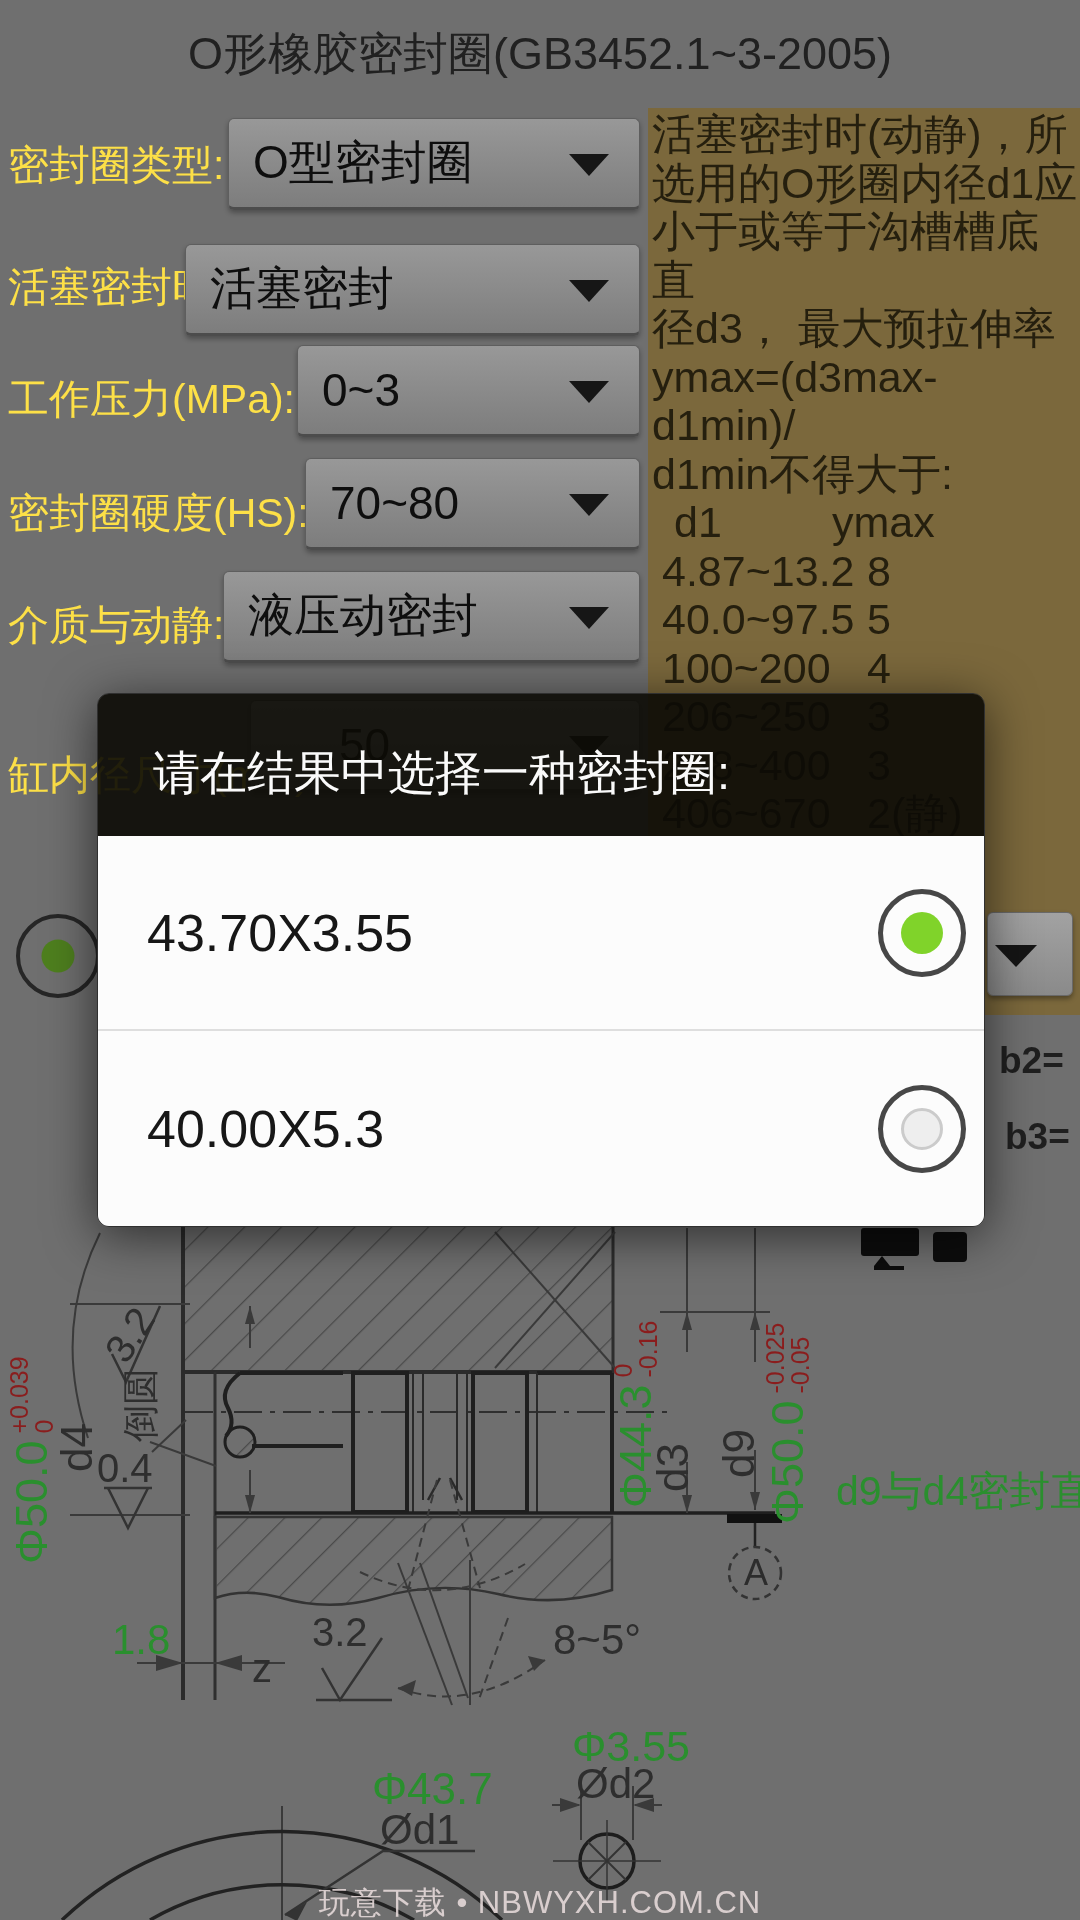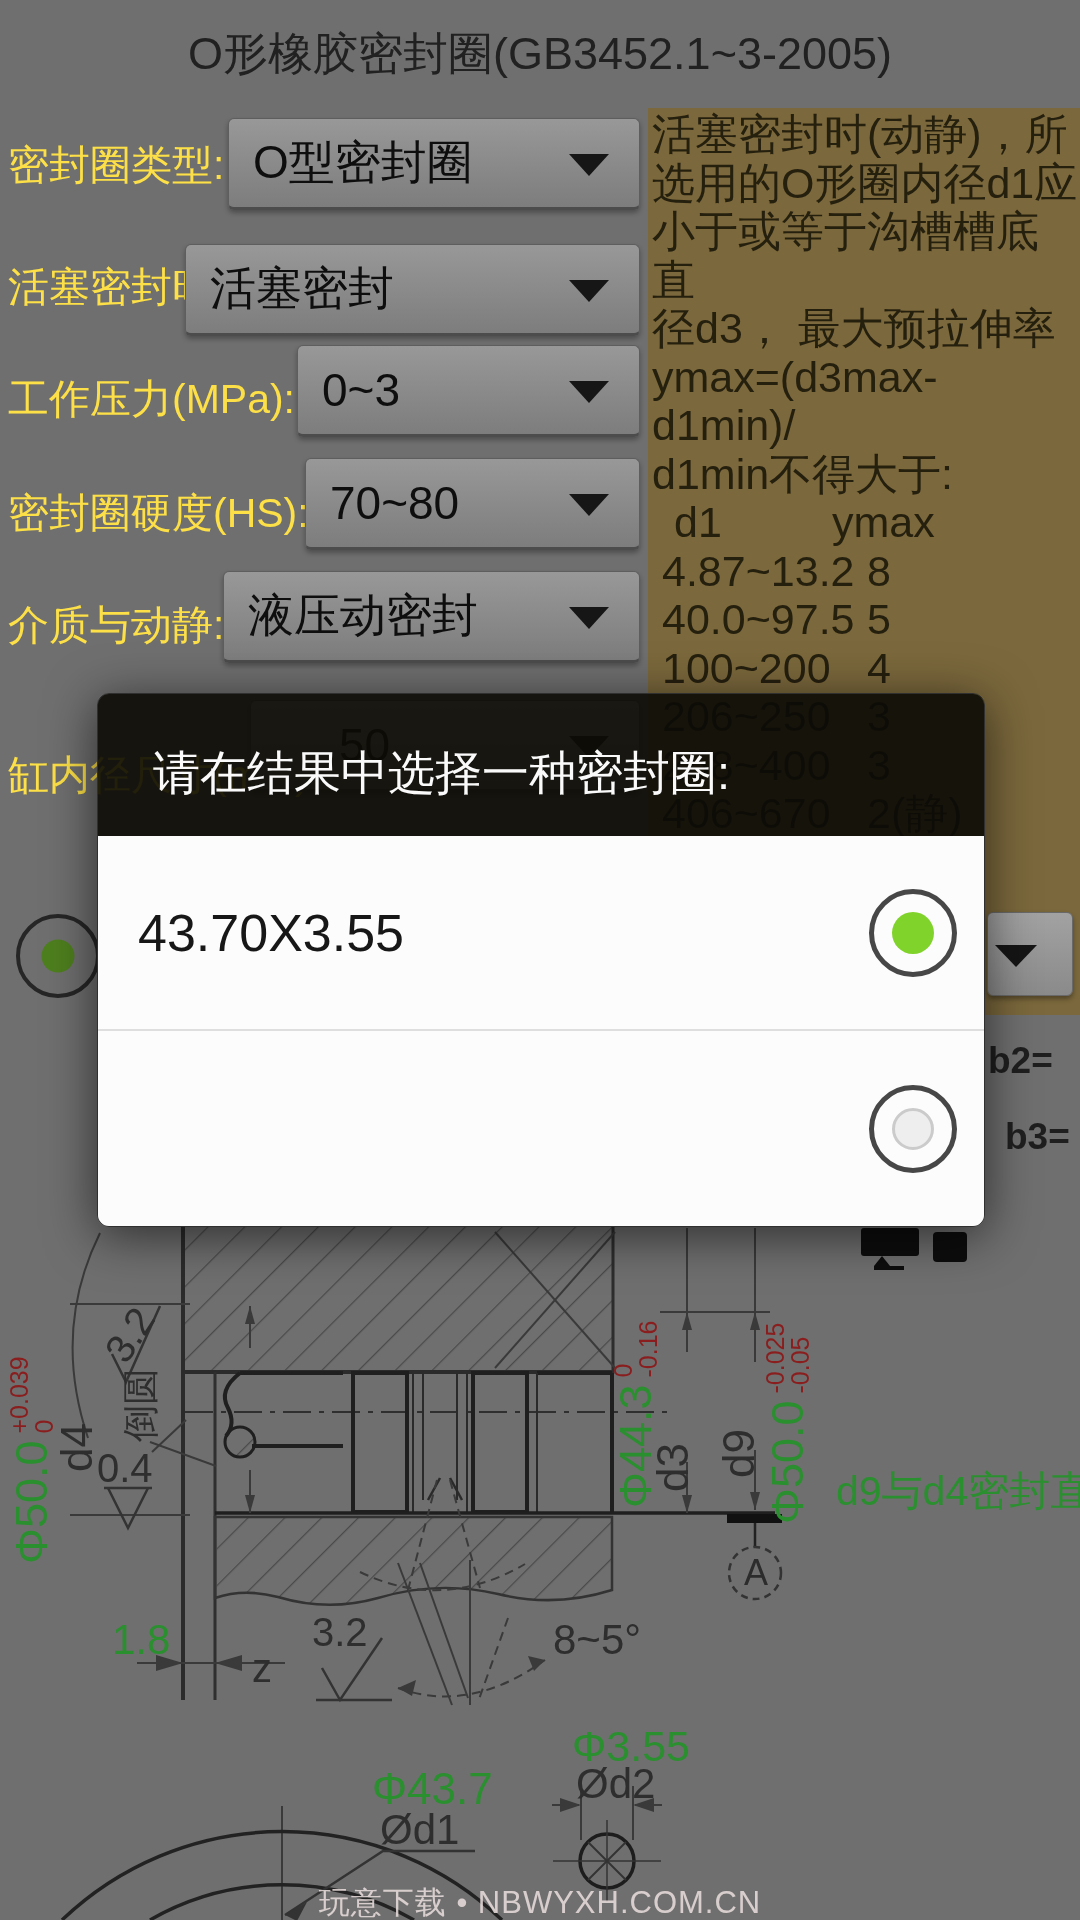--- a/index.html
+++ b/index.html
@@ -22,21 +22,21 @@
          color:#251f0e;font-size:43px;line-height:48.5px;overflow:hidden;padding:2px 0 0 4px;box-sizing:border-box;}
   .trow{display:flex;white-space:nowrap;}
   .trow .c1{width:205px;padding-left:10px;}
   .thead .c1{width:158px;padding-left:22px;}
   
   .dialog{left:97px;top:693px;width:886px;height:532px;border-radius:12px;overflow:hidden;
           box-shadow:0 8px 50px rgba(0,0,0,.6);border:1px solid #303030;z-index:10;}
   .dlg-header{height:142px;background:rgba(12,11,5,.91);}
   .dlg-title{position:absolute;left:55px;top:48px;font-size:47px;color:#fafafa;white-space:nowrap;}
   .dlg-body{position:absolute;left:0;top:142px;right:0;bottom:0;background:#fcfcfc;}
-  .opt{position:absolute;left:2px;right:0;}
+  .opt{position:absolute;left:11px;right:0;}
   .opt-label{position:absolute;left:38px;top:50%;transform:translateY(-50%);
              font-size:52px;color:#171717;}
   .radio{position:absolute;left:769px;top:50%;transform:translateY(-50%);
          width:88px;height:88px;border:5px solid #474747;border-radius:50%;box-sizing:border-box;}
   .radio .dot{position:absolute;left:50%;top:50%;transform:translate(-50%,-50%);
               width:42px;height:42px;border-radius:50%;}
   .radio.sel .dot{background:#80d32a;}
   .radio.unsel .dot{background:#eeeeee;border:3px solid #cbcbcb;box-sizing:border-box;}
   .divider{position:absolute;left:0;right:0;top:193px;height:2px;background:#dedede;}
   
@@ -143,21 +143,21 @@
     </div>
 </div>
 
 <div class="abs bg-radio">
     <span class="dot"></span>
   </div>
 <div class="abs bg-spinner">
     <span class="tri2"></span>
   </div>
 
-<div class="abs" style="left:978px;top:1040px;display:flex;align-items:center;gap:5px;">
+<div class="abs" style="left:978px;top:1040px;display:flex;align-items:center;gap:16px;">
   <span class="frag"></span>
   <span class="cutlabel">b2=</span>
 </div>
 <div class="abs" style="left:978px;top:1116px;display:flex;align-items:center;gap:22px;">
   <span class="frag"></span>
   <span class="cutlabel">b3=</span>
 </div>
 
 <svg class="abs" style="left:0;top:1225px;" width="1080" height="695" viewBox="0 1225 1080 695">
   <defs>
@@ -325,18 +325,19 @@
   </div>
   <div class="dlg-body">
     <div class="opt" style="top:0;height:193px;">
       <span class="opt-label">43.70X3.55</span>
       <span class="radio sel">
           <span class="dot"></span>
         </span>
     </div>
     <div class="divider"></div>
     <div class="opt" style="top:195px;height:195px;">
+      <span class="opt-label">40.00X5.3</span>
       <span class="radio unsel">
           <span class="dot"></span>
         </span>
     </div>
   </div>
 </div>
 
 </body></html>

